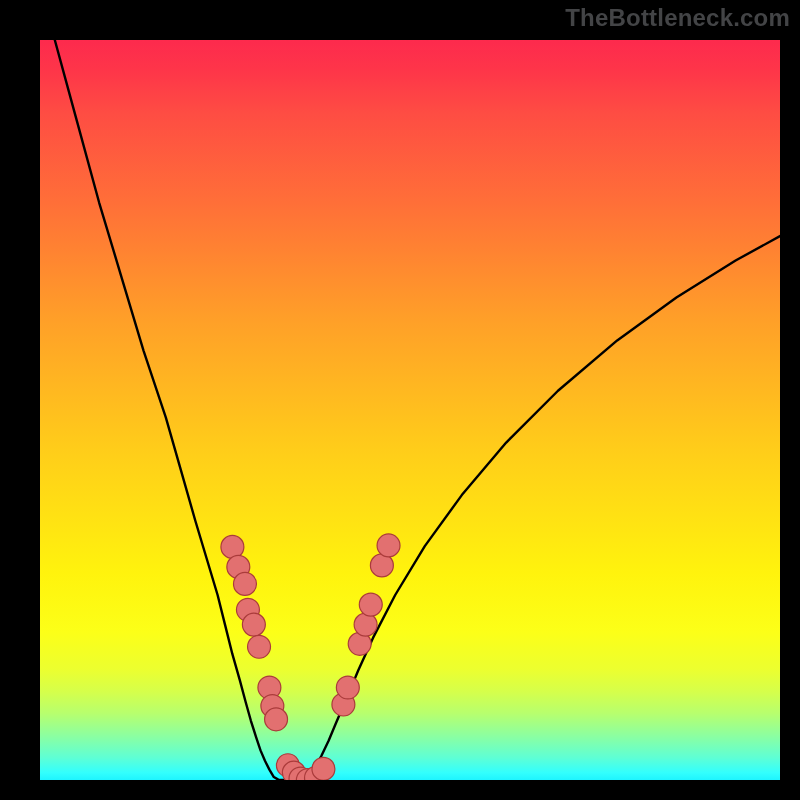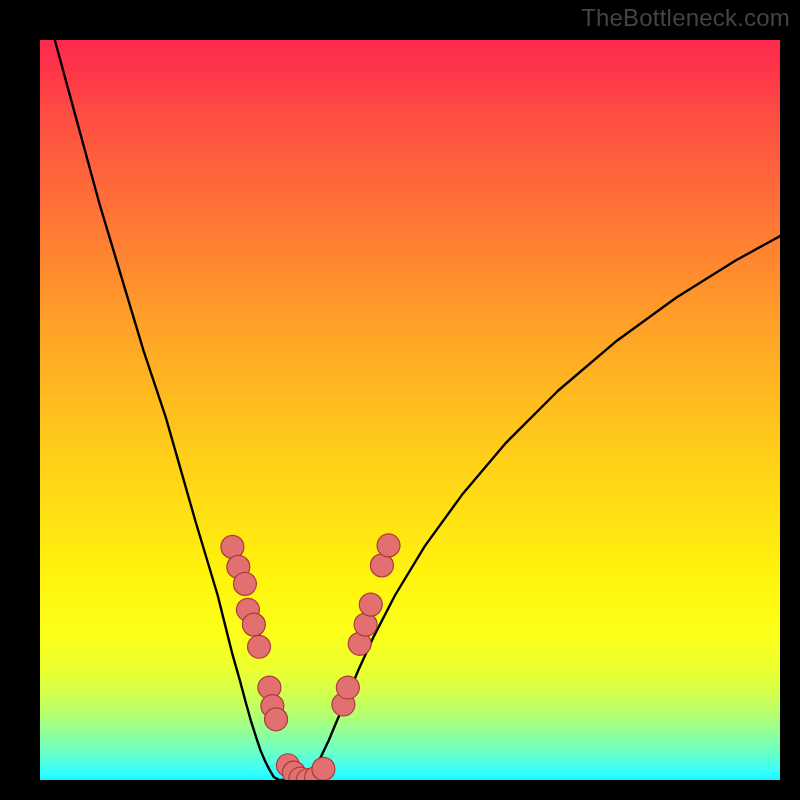--- a/index.html
+++ b/index.html
@@ -16,21 +16,21 @@
     width: 800px;
     height: 800px;
     background: #000;
   }
   .watermark {
     position: absolute;
     top: 4px;
     right: 10px;
     color: #434446;
     font-size: 24px;
-    font-weight: 400;
+    font-weight: 700;
     letter-spacing: 0.2px;
   }
   .plot {
     position: absolute;
     left: 40px;
     top: 40px;
     width: 740px;
     height: 740px;
   }
   .gradient {

